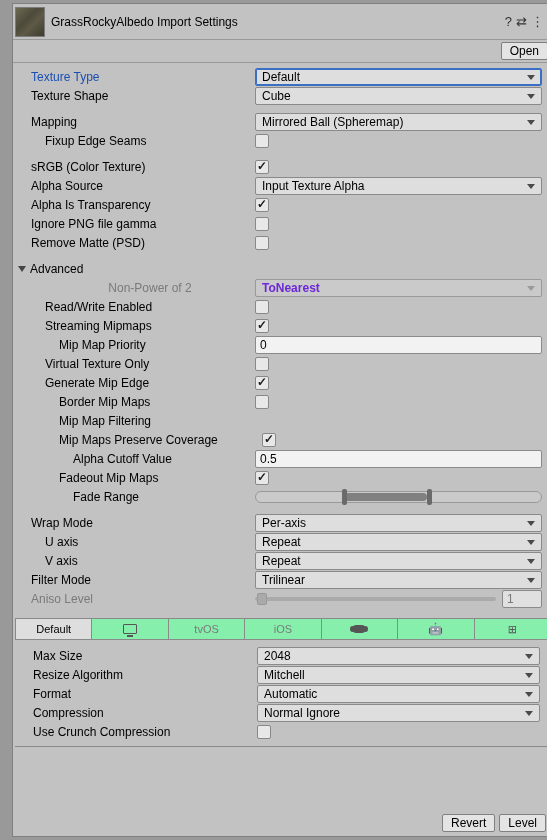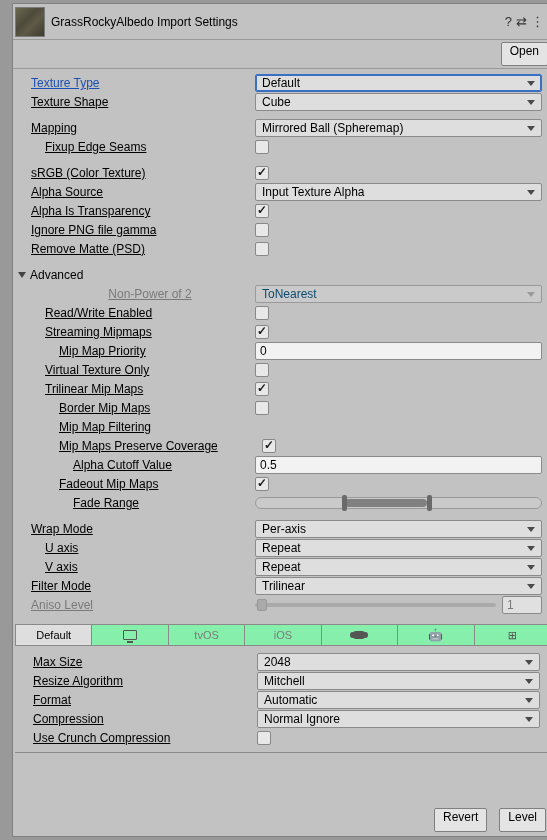--- a/index.html
+++ b/index.html
@@ -36,61 +36,60 @@
   .title { flex: 1 1 auto; font-size: 12px; }
   .hicons { display:flex; align-items:center; gap:4px; margin-right:4px;}
   .hicon { color:#333; font-size: 13px; line-height:1; cursor:pointer;}
   .btn {
     background: #e4e4e4;
     border: 1px solid #808080;
     border-radius: 2px;
     padding: 1px 8px;
     font-size: 12px;
     cursor: pointer;
-    height: 24px; line-height: 14px;
+    height: 18px; line-height: 14px;
   }
   .open-row { display:flex; justify-content:flex-end; padding: 2px 4px; border-bottom:1px solid #999;}
   
   .body {
     padding: 4px 2px 2px 2px;
   }
   .row {
     display: flex;
     align-items: center;
     height: 18px;
     margin: 1px 0;
   }
   .row.gap { margin-top: 8px; }
   .lbl {
     width: 240px;
     padding-left: 16px;
     white-space: nowrap;
     overflow:hidden;
-    text-decoration:underline;
   }
   .lbl.i1 { padding-left: 30px; }
   .lbl.i2 { padding-left: 44px; }
   .lbl.i3 { padding-left: 58px; }
   .lbl.blue { color:#1a4fb3; }
   .lbl.gray { color:#7a7a7a;text-align:center; }
   .ctl { flex: 1 1 auto; padding-right: 8px; display:flex; align-items:center; }
   
   .dropdown {
     flex:1; height: 18px;
     background: #dedede;
     border: 1px solid #8a8a8a;
     border-radius: 2px;
     display:flex; align-items:center;
     padding: 0 18px 0 6px;
     position:relative;
     font-size:12px;
     cursor:pointer;
   }
   .dropdown.sel { border:1px solid #3a6fc4; box-shadow: 0 0 0 1px #3a6fc4 inset; }
-  .dropdown.dis { background:#cacaca; color:#0c4a6e; border-color:#9a9a9a;}
+  .dropdown.dis { background:#cacaca; color:#6d28d9; border-color:#9a9a9a;font-weight:bold;}
   .dropdown::after {
     content:""; position:absolute; right:6px; top:6px;
     width:0;height:0;border-left:4px solid transparent;border-right:4px solid transparent;border-top:5px solid #4a4a4a;
   }
   .dropdown.dis::after { border-top-color:#9a9a9a;}
   .textfield {
     flex:1; height:18px;
     background:#f2f2f2;
     border:1px solid #8a8a8a;
     border-radius:2px;
@@ -160,21 +159,21 @@
   .icon-mon::after{content:"";position:absolute;left:3px;bottom:-4px;width:6px;height:2px;background:#555;}
   .icon-droid{font-size:12px;color:#555;}
   .icon-controller{width:12px;height:8px;background:#555;border-radius:3px;position:relative;}
   .icon-controller::before,.icon-controller::after{content:"";position:absolute;top:1px;width:5px;height:6px;background:#555;border-radius:50%;}
   .icon-controller::before{left:-3px;} .icon-controller::after{right:-3px;}
   .icon-win{font-size:11px;color:#555;}
   .plat-body { padding: 6px 2px 4px 2px; border-bottom:1px solid #8a8a8a;}
   
   .footer {
     position:absolute; bottom:4px; right:6px;
-    display:flex; gap:12px;text-align:center;
+    display:flex; gap:4px;text-align:center;
   }
 </style>
 </head>
 <body>
 
 <div class="panel">
 
   <div class="header">
     <div class="thumb"></div>
     <div class="title">GrassRockyAlbedo Import Settings</div>
@@ -285,21 +284,21 @@
           <input class="textfield" value="0" style="">
         </div>
     </div>
     <div class="row">
       <div class="lbl i1">Virtual Texture Only</div>
       <div class="ctl">
           <div class="checkbox"></div>
         </div>
     </div>
     <div class="row">
-      <div class="lbl i1">Trilinear Mip Maps</div>
+      <div class="lbl i1">Generate Mip Edge</div>
       <div class="ctl">
           <div class="checkbox on"></div>
         </div>
     </div>
     <div class="row">
       <div class="lbl i2">Border Mip Maps</div>
       <div class="ctl">
           <div class="checkbox"></div>
         </div>
     </div>

